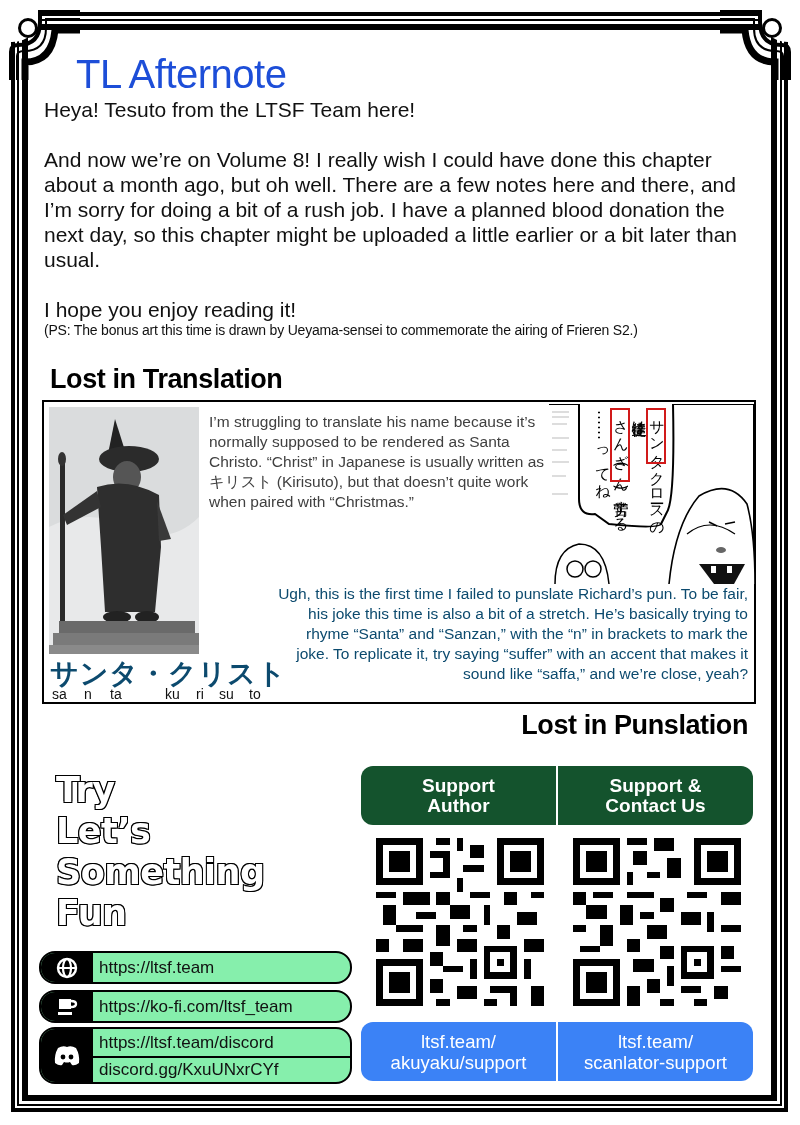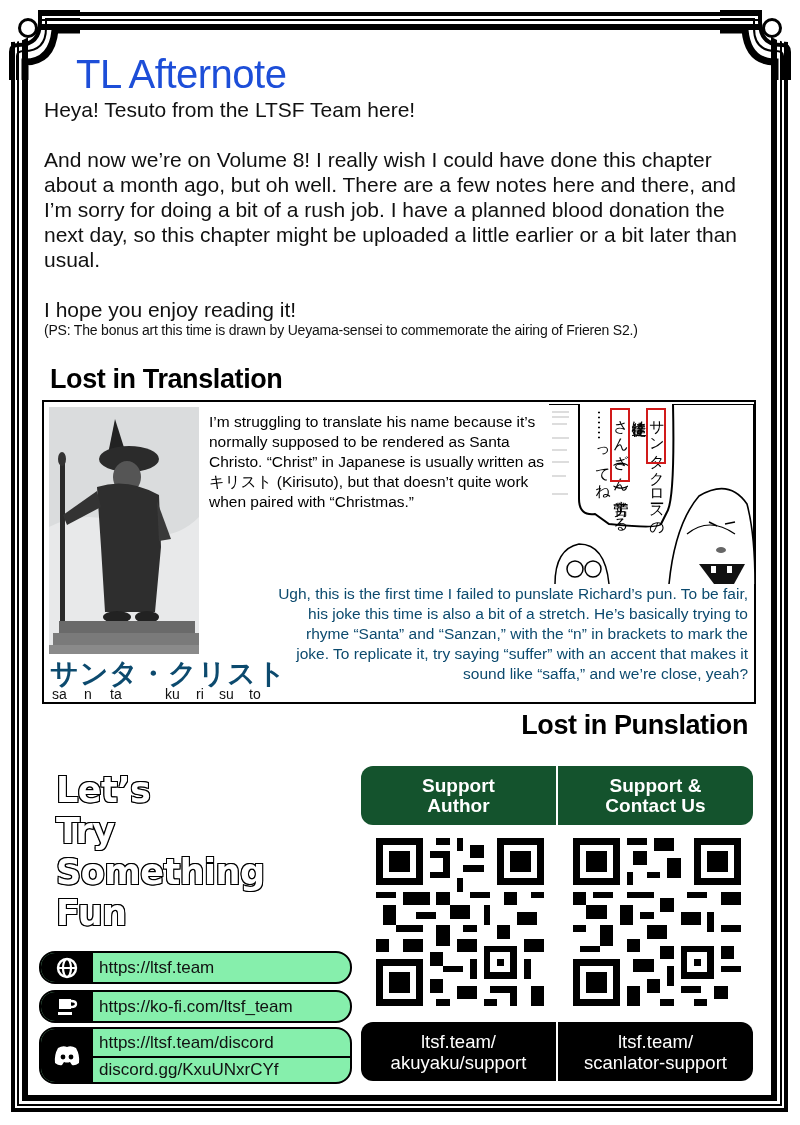--- a/index.html
+++ b/index.html
@@ -20,34 +20,34 @@
   .intro p.tight { margin-bottom: 2px; }
   .ps { position: absolute; left: 44px; top: 322px; width: 730px; font-size: 14px; color: #111; letter-spacing: -0.2px; }
 
   
   .sec-title { position: absolute; font-size: 27px; font-weight: bold; color: #000; letter-spacing: -0.4px; }
   .lit-box { position: absolute; left: 42px; top: 400px; width: 714px; height: 304px; border: 2px solid #000; background: #fff; }
   .statue { position: absolute; left: 5px; top: 5px; width: 150px; height: 247px; background: linear-gradient(180deg, #cfd2d4 0%, #e6e7e8 45%, #d9dadb 70%, #bfbfbf 100%); overflow: hidden; }
   .statue svg { position: absolute; left: 0; top: 0; }
   .kana { position: absolute; left: 6px; top: 253px; font-size: 28px; font-weight: bold; letter-spacing: 1px; color: #0c4a6e; font-family: "DejaVu Sans", sans-serif; }
   .romaji { position: absolute; top: 284px; font-size: 14px; color: #111; }
-  .lit-text1 { position: absolute; left: 165px; top: 10px; width: 350px; font-size: 15.5px; line-height: 20px; color: #000000; }
+  .lit-text1 { position: absolute; left: 165px; top: 10px; width: 350px; font-size: 15.5px; line-height: 20px; color: #404040; }
   .manga { position: absolute; left: 505px; top: 2px; width: 206px; height: 180px; overflow: hidden; background: #fff; }
   .pun-text { position: absolute; right: 6px; top: 182px; width: 470px; font-size: 15.5px; line-height: 20px; text-align: right; color: #0c4a6e; }
 
   
   .lets { position: absolute; left: 56px; top: 770px; font-family: "DejaVu Sans", sans-serif; font-weight: bold; font-size: 35px; line-height: 41px; color: #fff; -webkit-text-stroke: 2px #000; letter-spacing: -0.5px; paint-order: stroke fill; text-shadow: 0 0 0 #000, 1px 1px 0 #000, -1px -1px 0 #000, 1px -1px 0 #000, -1px 1px 0 #000; }
   .lets span { display: block; }
   .link-pill { position: absolute; left: 39px; width: 313px; border: 2.5px solid #000; border-radius: 16px; background: #86efac; overflow: hidden; }
   .link-pill .ico { position: absolute; left: 0; top: 0; bottom: 0; width: 52px; background: #000; display: flex; align-items: center; justify-content: center; }
   .link-pill .txt { position: absolute; left: 58px; font-size: 17px; color: #111; white-space: nowrap; }
   .link-pill .divider { position: absolute; left: 52px; right: 0; height: 2px; background: #000; }
 
   .support-head { position: absolute; top: 766px; height: 59px; background: #14532d; color: #fff; font-weight: bold; font-size: 19px; line-height: 20px; text-align: center; display: flex; align-items: center; justify-content: center; }
-  .support-foot { position: absolute; top: 1022px; height: 59px; background: #000000; color: #fff; font-size: 18.5px; line-height: 21px; text-align: center; display: flex; align-items: center; justify-content: center; }
+  .support-foot { position: absolute; top: 1022px; height: 59px; background: #3b82f6; color: #fff; font-size: 18.5px; line-height: 21px; text-align: center; display: flex; align-items: center; justify-content: center; }
   .qr { position: absolute; top: 838px; width: 168px; height: 168px; }
 </style>
 </head>
 <body>
 
 <div class="frame-outer"></div>
 <div class="frame-mid"></div>
 <div class="frame-inner"></div>
 <div class="corner-arc" style="left:8px;top:8px;border-bottom-right-radius:30px;"></div>
 <div class="corner-arc" style="right:8px;top:8px;border-bottom-left-radius:30px;"></div>
@@ -149,22 +149,22 @@
     <div style="position:absolute;left:97px;top:4px;width:20px;height:56px;border:2px solid #d11a1a;"></div>
     <div style="position:absolute;left:61px;top:4px;width:20px;height:74px;border:2px solid #d11a1a;"></div>
   </div>
 
   <div class="pun-text">Ugh, this is the first time I failed to punslate Richard’s pun. To be fair, his joke this time is also a bit of a stretch. He’s basically trying to rhyme “Santa” and “Sanzan,” with the “n” in brackets to mark the joke. To replicate it, try saying “suffer” with an accent that makes it sound like “saffa,” and we’re close, yeah?</div>
 </div>
 
 <h2 class="sec-title" style="right:52px;top:710px;">Lost in Punslation</h2>
 
 <div class="lets">
+  <span>Try</span>
   <span>Let’s</span>
-  <span>Try</span>
   <span>Something</span>
   <span>Fun</span>
 </div>
 
 <div class="link-pill" style="top:951px;height:33px;">
   <div class="ico">
     <svg width="22" height="22" viewBox="0 0 22 22">
         <circle cx="11" cy="11" r="9" fill="none" stroke="#fff" stroke-width="2.4"></circle>
         <ellipse cx="11" cy="11" rx="4" ry="9" fill="none" stroke="#fff" stroke-width="2.2"></ellipse>
         <line x1="2" y1="11" x2="20" y2="11" stroke="#fff" stroke-width="2.2"></line>

